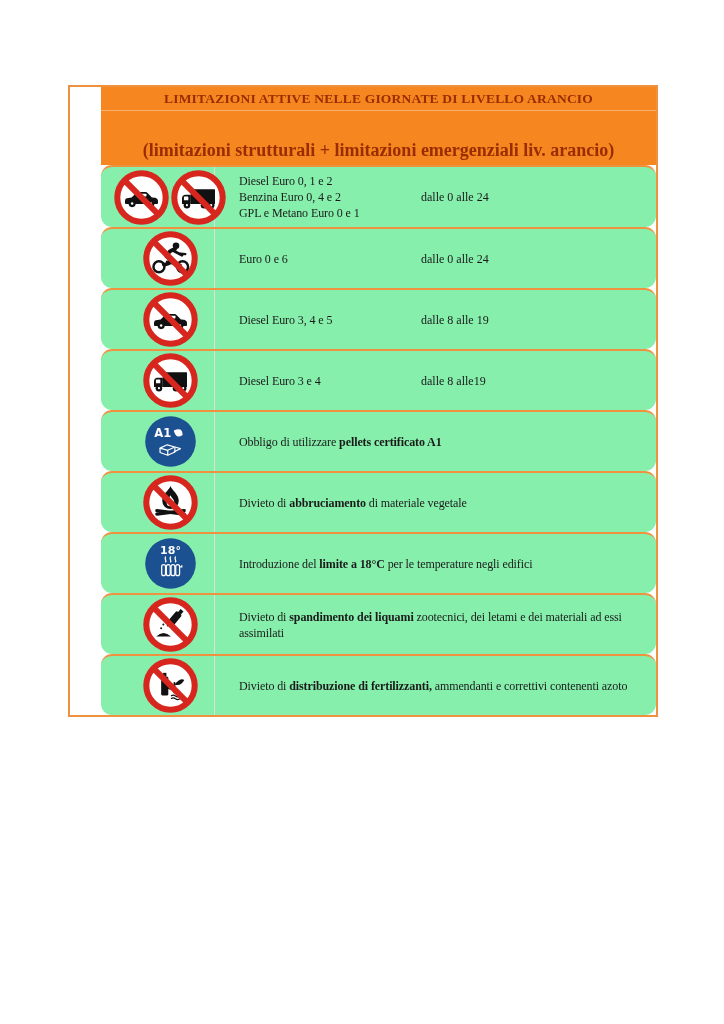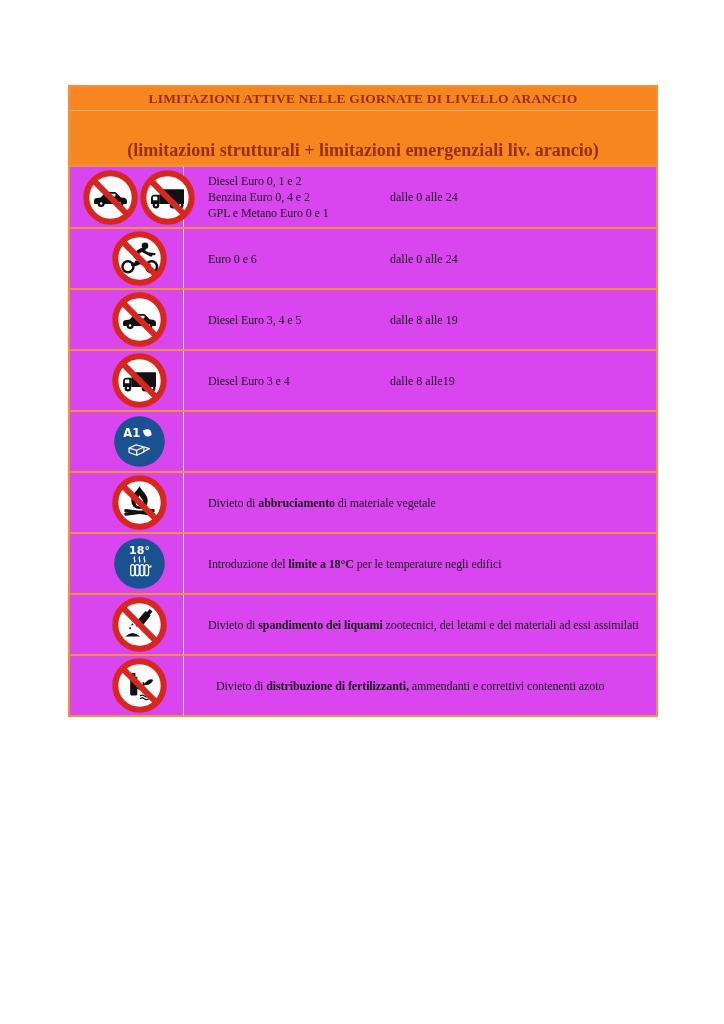--- a/index.html
+++ b/index.html
@@ -8,20 +8,21 @@
     width: 724px; height: 1024px;
     background: #ffffff;
     font-family: "Liberation Serif", serif;
     position: relative;
     overflow: hidden;
   }
   .tbl {
     position: absolute; left: 68px; top: 85px; width: 590px;
     border: 2px solid var(--border, #EF9240);
     background: #fff;
+    padding-left: 31px;
   }
   .tbl-header {
     background: var(--header-bg, #F6861F);
     color: var(--header-text, #9A2D00);
     text-align: center;
   }
   .tbl-header .h1 {
     font-size: 13.5px; font-weight: bold; letter-spacing: .2px;
     padding: 4px 4px 3px;
     border-bottom: 1px solid rgba(255,255,255,.35);
@@ -29,23 +30,24 @@
   .tbl-header .h2 {
     font-size: 18px; font-weight: bold;
     padding: 2px 4px 4px;
     margin-top: 27px;
   }
   .row {
     position: relative;
     display: flex; align-items: center;
     border-top: 2px solid var(--border, #EF9240);
     min-height: 54px;
-    background: #d946ef;
-  }
-  .row:last-child { min-height: 57px; gap: 8px; }
+    background: #86efac;
+    border-radius: 11px;
+  }
+  .row:last-child { min-height: 57px; }
   
   .row::before {
     content: ""; position: absolute; left: 113px; top: 0; bottom: 0;
     width: 1px; background: #DEDEDE;
   }
   .cell-icons {
     width: 138px; flex-shrink: 0;
     display: flex; justify-content: center; align-items: center; gap: 2px;
     position: relative; z-index: 1;
     padding: 2px 0;
@@ -272,20 +274,23 @@
         </div>
     <div class="cell-time">dalle 8 alle19</div>
   </div>
 
   <div class="row">
     <div class="cell-icons">
           <svg class="sign" viewBox="0 0 100 100">
             <use href="#sym-pellet-a1-icon" xlink:href="#sym-pellet-a1-icon"></use>
           </svg>
         </div>
+    <div class="cell-text">
+          <div><span>Obbligo di utilizzare </span><b>pellets certificato A1</b></div>
+        </div>
 
   </div>
 
   <div class="row">
     <div class="cell-icons">
           <svg class="sign" viewBox="0 0 100 100">
             <use href="#sym-no-burning-icon" xlink:href="#sym-no-burning-icon"></use>
           </svg>
         </div>
     <div class="cell-text">

